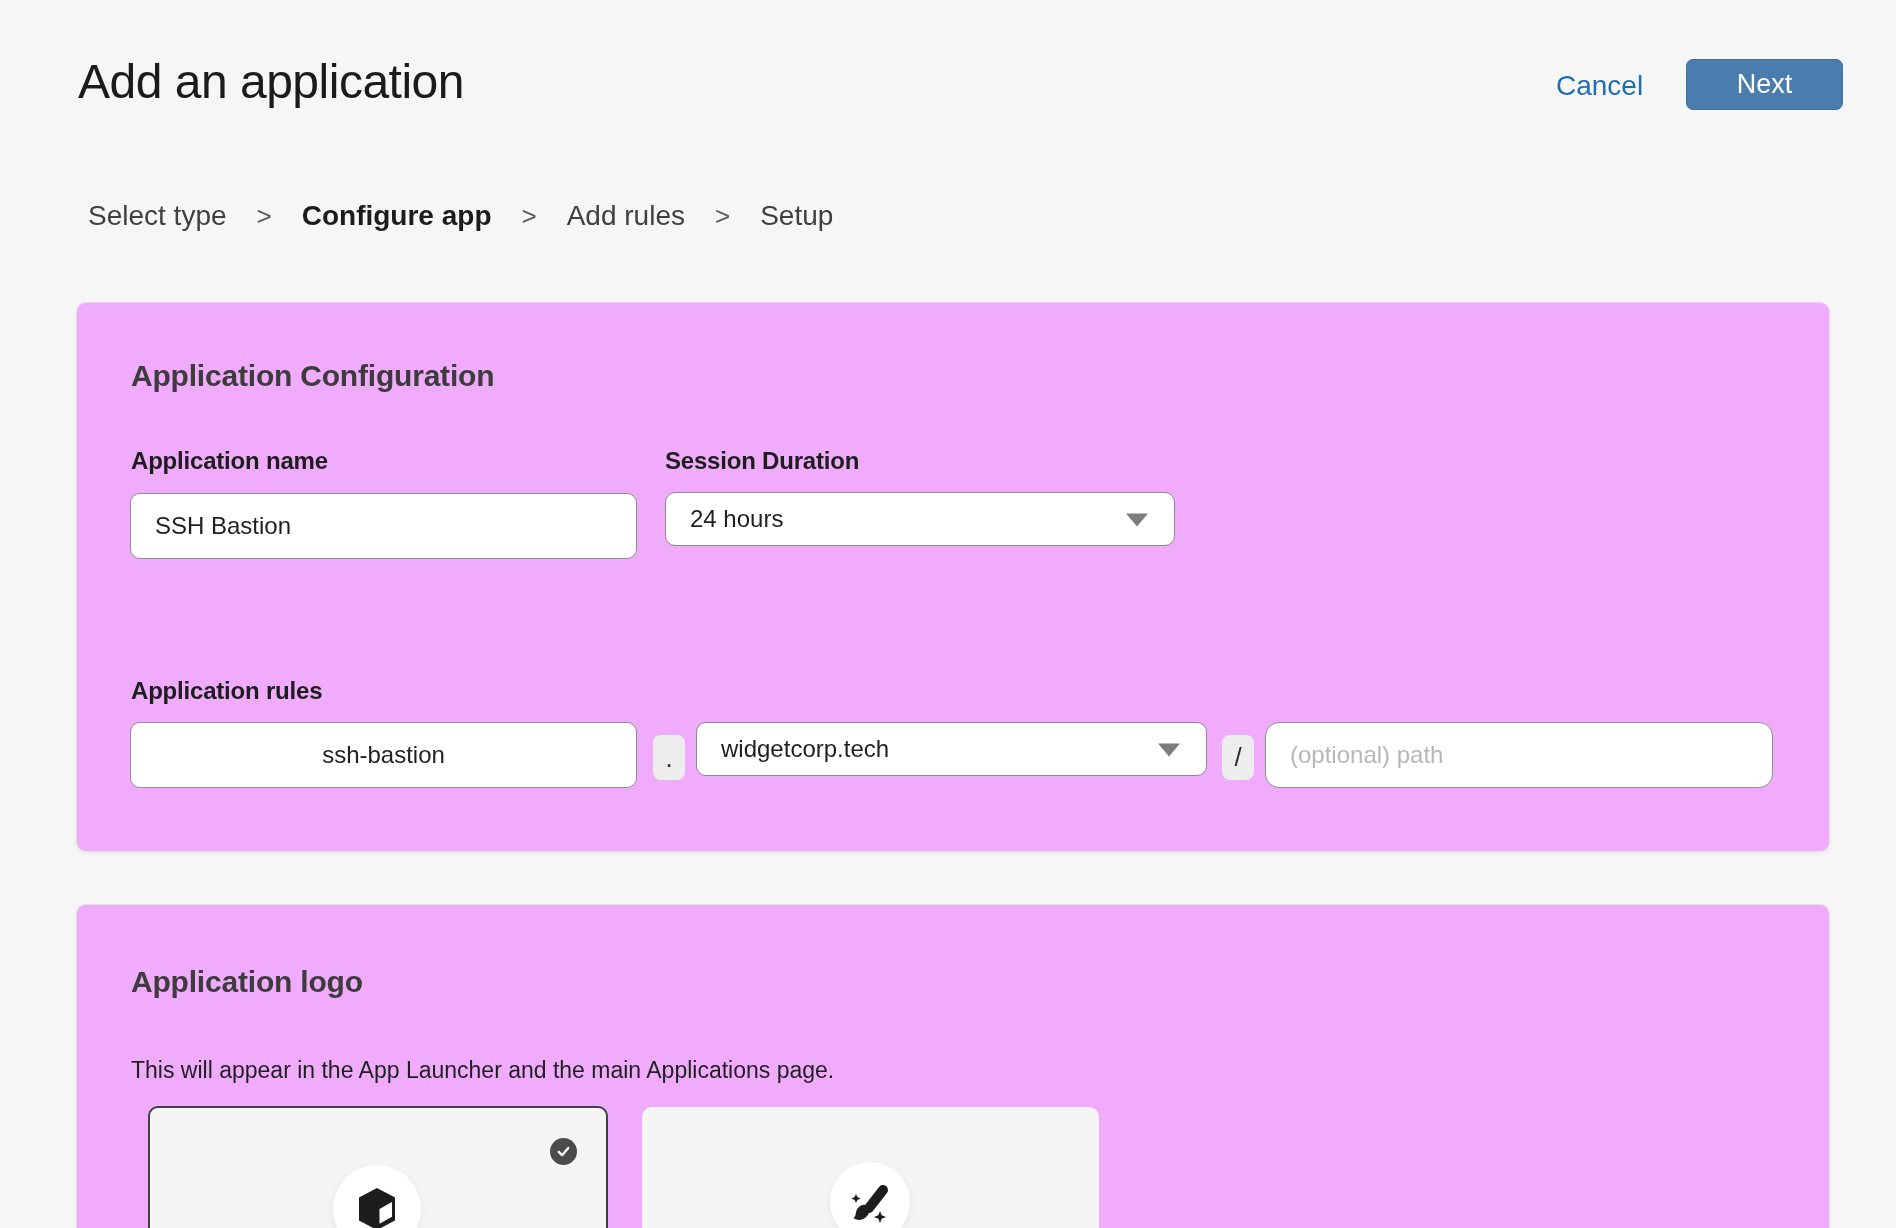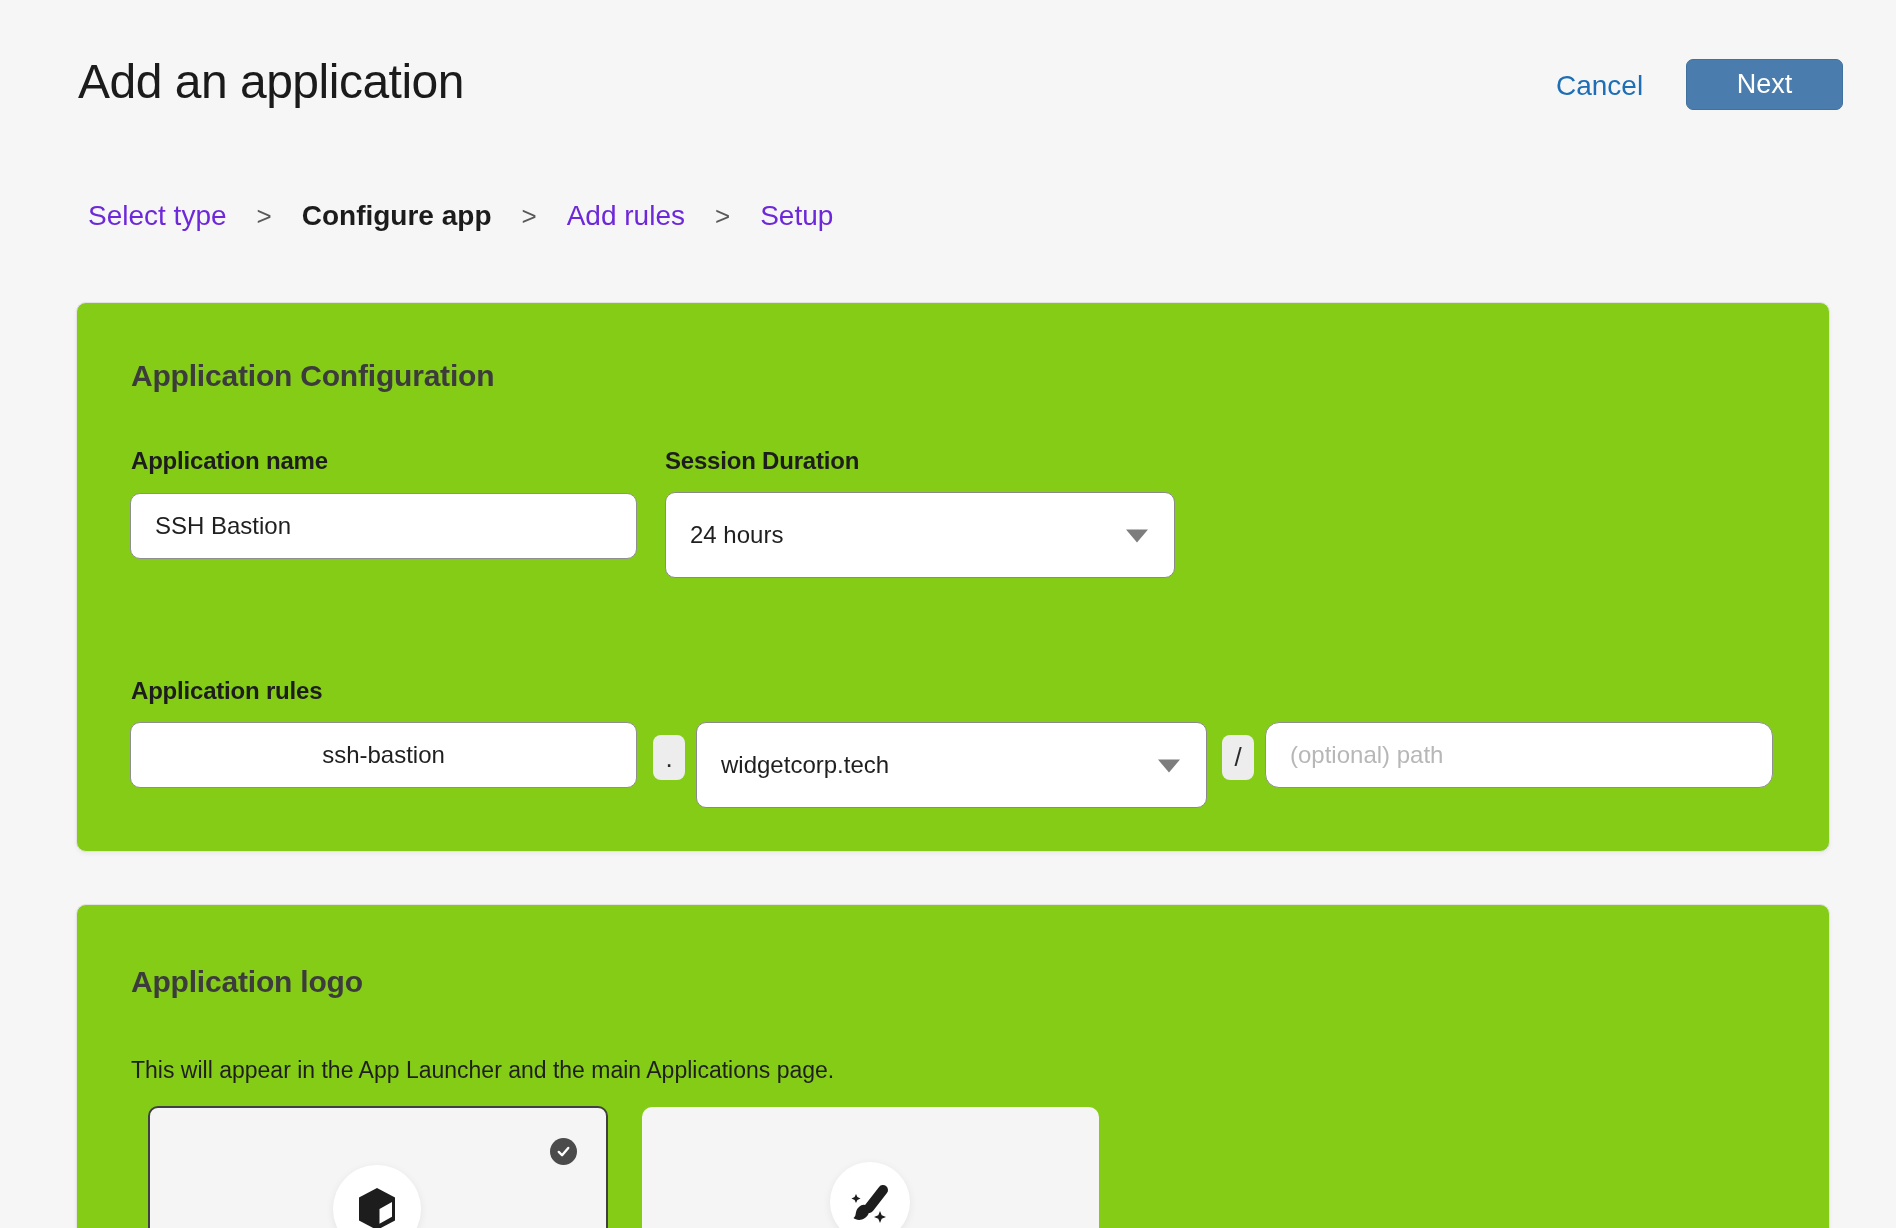--- a/index.html
+++ b/index.html
@@ -26,28 +26,28 @@
     color:#ffffff; font-size:27px; font-family:inherit; cursor:pointer;
     display:flex; align-items:center; justify-content:center;
   }
 
   
   .breadcrumb {
     position:absolute; left:88px; top:200px;
     display:flex; align-items:center; gap:30px;
     font-size:28px; color:#595959;
   }
-  .breadcrumb .step { color:#6d28d9; cursor:pointer; }
+  .breadcrumb .step { color:#404040; cursor:pointer; }
   .breadcrumb .step.active { color:#1c1c1c; font-weight:700; }
   .breadcrumb .sep { color:#595959; font-size:26px; }
 
   
   .card {
     position:absolute; left:76px; width:1754px;
-    background:#84cc16; border:1px solid #e3e3e3; border-radius:10px;
+    background:#f0abfc; border:1px solid #e3e3e3; border-radius:10px;
     box-shadow:0 2px 4px rgba(0,0,0,0.05);
   }
   .card.config { top:302px; height:550px; }
   .card.logo   { top:904px; height:420px; }
 
   .section-heading {
     position:absolute; left:54px;
     font-size:30px; font-weight:700; color:#3c3c3c; letter-spacing:-0.2px;
   }
   .field-label {
@@ -56,21 +56,21 @@
 
   .text-input {
     position:absolute; height:66px;
     border:1.5px solid #8f8f8f; border-radius:10px; background:#fff;
     font-size:24px; color:#1f1f1f; padding:0 24px; font-family:inherit;
     outline:none;
   }
   .text-input::placeholder { color:#b7b7b7; }
 
   .select {
-    position:absolute; height:86px;
+    position:absolute; height:54px;
     border:1.5px solid #8a8a8a; border-radius:10px; background:#fff;
     font-size:24px; color:#1f1f1f; padding:0 60px 0 24px;
     display:flex; align-items:center; cursor:pointer;
   }
   .caret {
     position:absolute; right:26px; top:50%; transform:translateY(-42%);
     width:0; height:0;
     border-left:11px solid transparent; border-right:11px solid transparent;
     border-top:13px solid #7d7d7d;
   }

